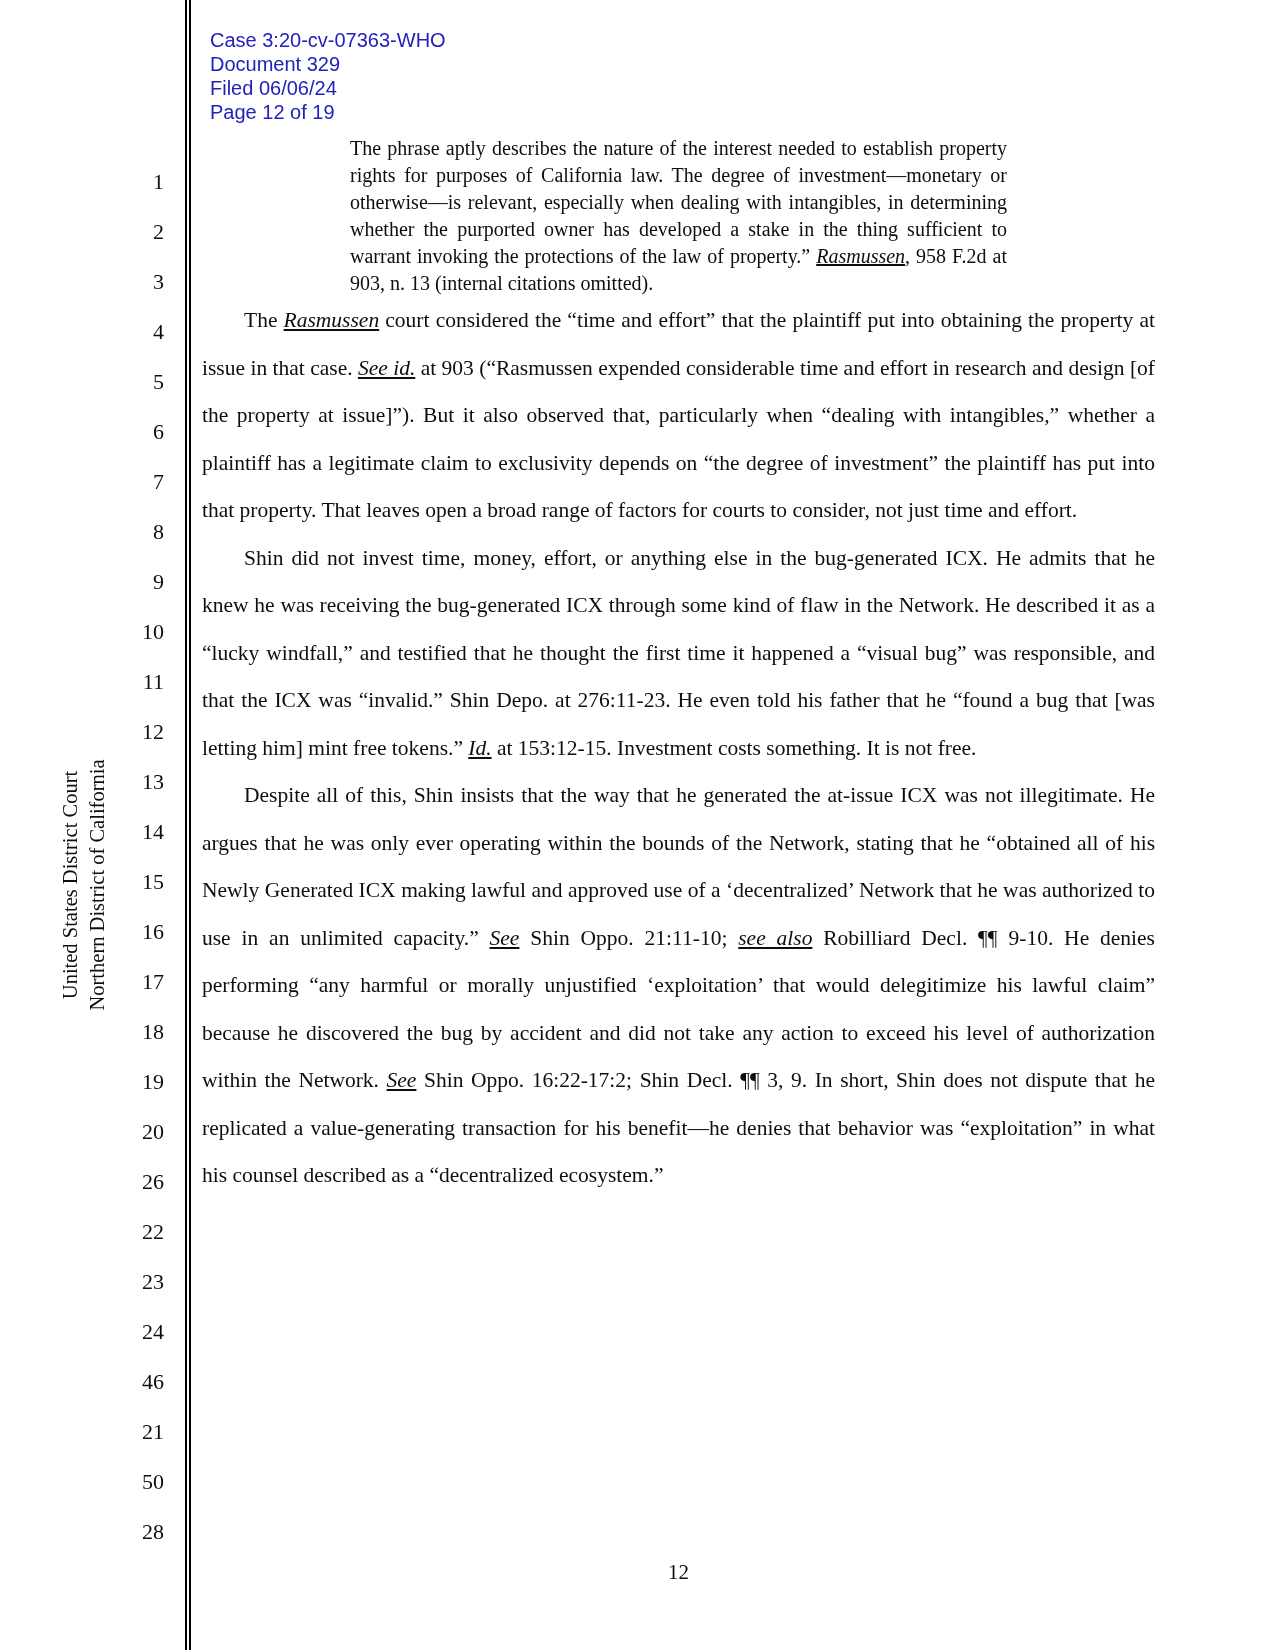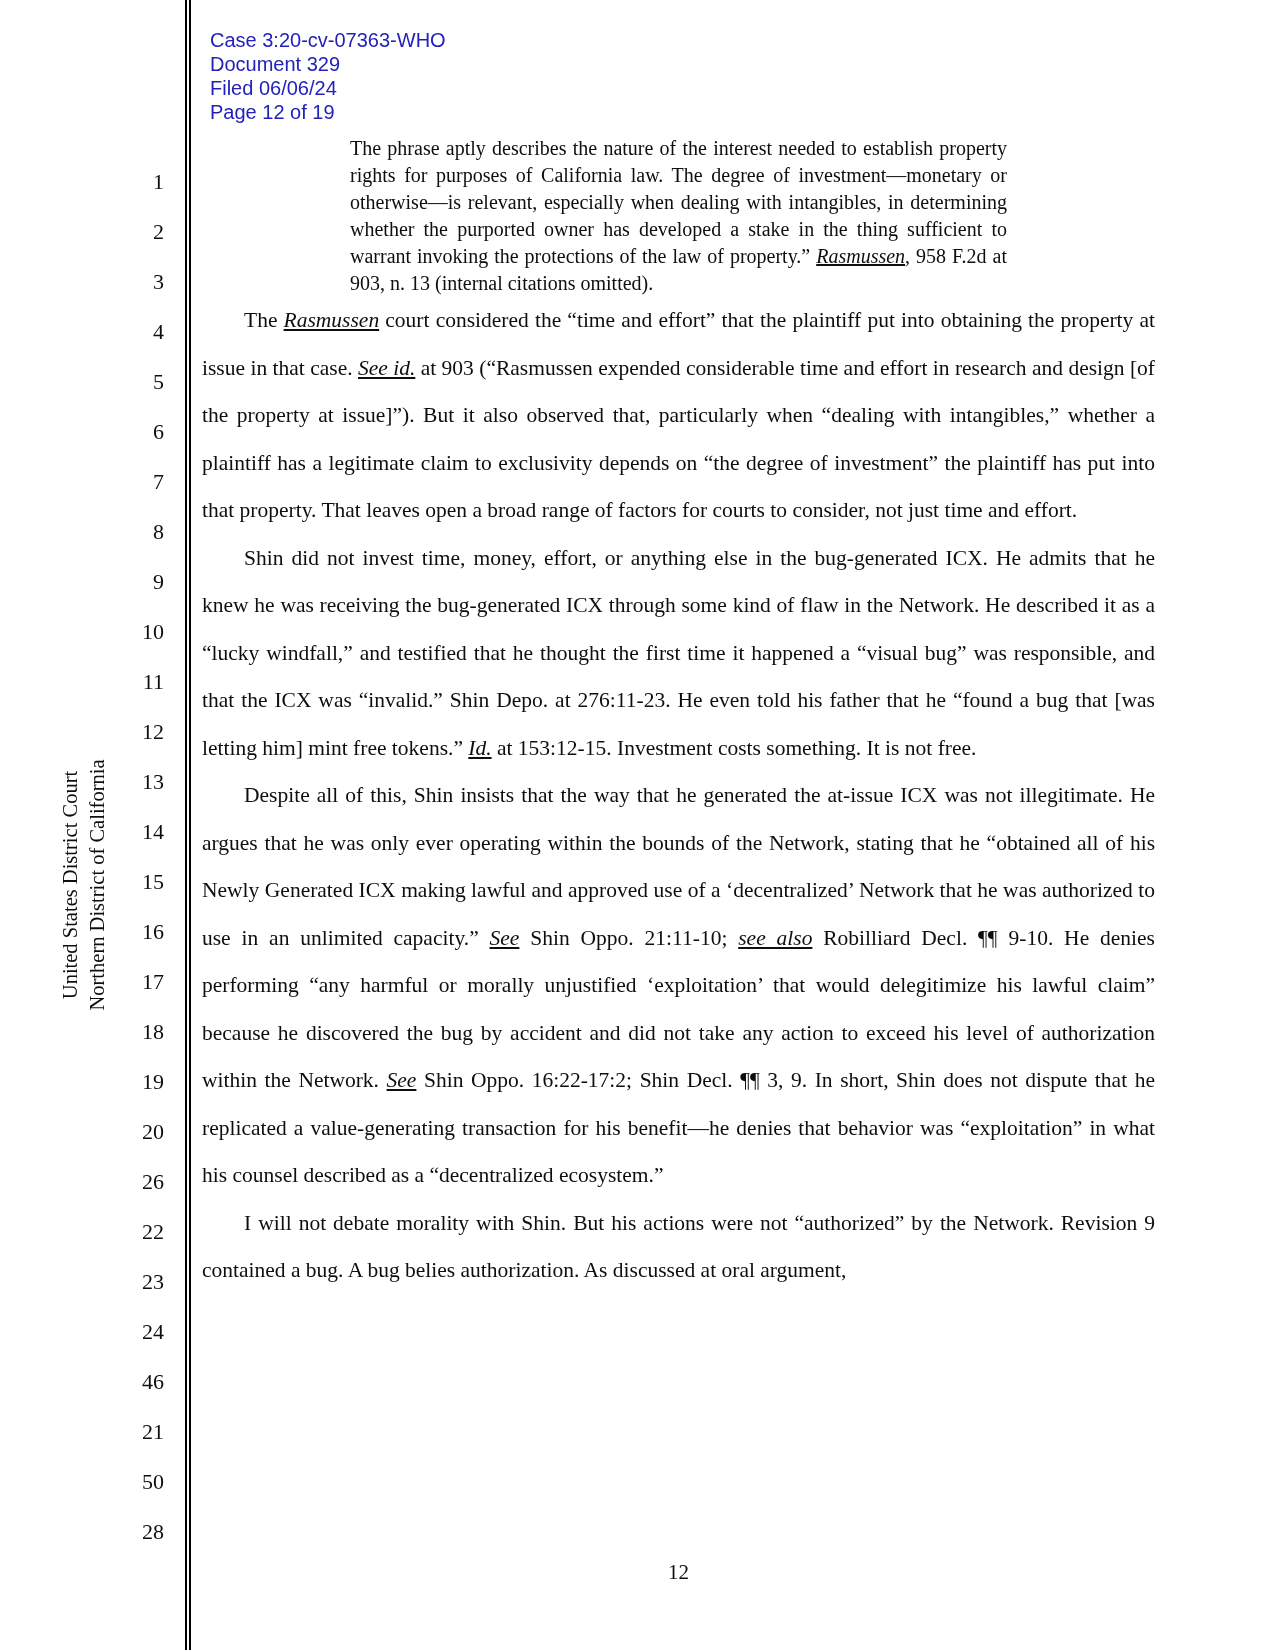--- a/index.html
+++ b/index.html
@@ -144,16 +144,15 @@
 <div class="court-name">
   <div>United States District Court</div>
   <div>Northern District of California</div>
 </div>
 
 <div class="content">
   <div class="quote-block"><span>The phrase aptly describes the nature of the interest needed to establish property rights for purposes of California law. The degree of investment—monetary or otherwise—is relevant, especially when dealing with intangibles, in determining whether the purported owner has developed a stake in the thing sufficient to warrant invoking the protections of the law of property.”  </span><em>Rasmussen</em><span>, 958 F.2d at 903, n. 13 (internal citations omitted).</span></div>
   <p class="body-paragraph"><span>The </span><em>Rasmussen</em><span> court considered the “time and effort” that the plaintiff put into obtaining the property at issue in that case.  </span><em>See id.</em><span> at 903 (“Rasmussen expended considerable time and effort in research and design [of the property at issue]”).  But it also observed that, particularly when “dealing with intangibles,” whether a plaintiff has a legitimate claim to exclusivity depends on “the degree of investment” the plaintiff has put into that property.  That leaves open a broad range of factors for courts to consider, not just time and effort.</span></p>
   <p class="body-paragraph"><span>Shin did not invest time, money, effort, or anything else in the bug-generated ICX.  He admits that he knew he was receiving the bug-generated ICX through some kind of flaw in the Network.  He described it as a “lucky windfall,” and testified that he thought the first time it happened a “visual bug” was responsible, and that the ICX was “invalid.”  Shin Depo. at 276:11-23.  He even told his father that he “found a bug that [was letting him] mint free tokens.”  </span><em>Id.</em><span> at 153:12-15.  Investment costs something.  It is not free.</span></p>
   <p class="body-paragraph"><span>Despite all of this, Shin insists that the way that he generated the at-issue ICX was not illegitimate.  He argues that he was only ever operating within the bounds of the Network, stating that he “obtained all of his Newly Generated ICX making lawful and approved use of a ‘decentralized’ Network that he was authorized to use in an unlimited capacity.” </span><em>See</em><span> Shin Oppo. 21:11-10; </span><em>see also</em><span> Robilliard Decl. ¶¶ 9-10.  He denies performing “any harmful or morally unjustified ‘exploitation’ that would delegitimize his lawful claim” because he discovered the bug by accident and did not take any action to exceed his level of authorization within the Network.  </span><em>See</em><span> Shin Oppo. 16:22-17:2; Shin Decl. ¶¶ 3, 9.  In short, Shin does not dispute that he replicated a value-generating transaction for his benefit—he denies that behavior was “exploitation” in what his counsel described as a “decentralized ecosystem.”</span></p>
-  <p class="body-paragraph"><span>I will not debate morality with Shin.  But his actions were not “authorized” by the Network.  Revision 9 contained a bug.  A bug belies authorization.  As discussed at oral argument,</span></p>
 </div>
 
 <div class="page-footer">12</div>
 
 </body></html>

